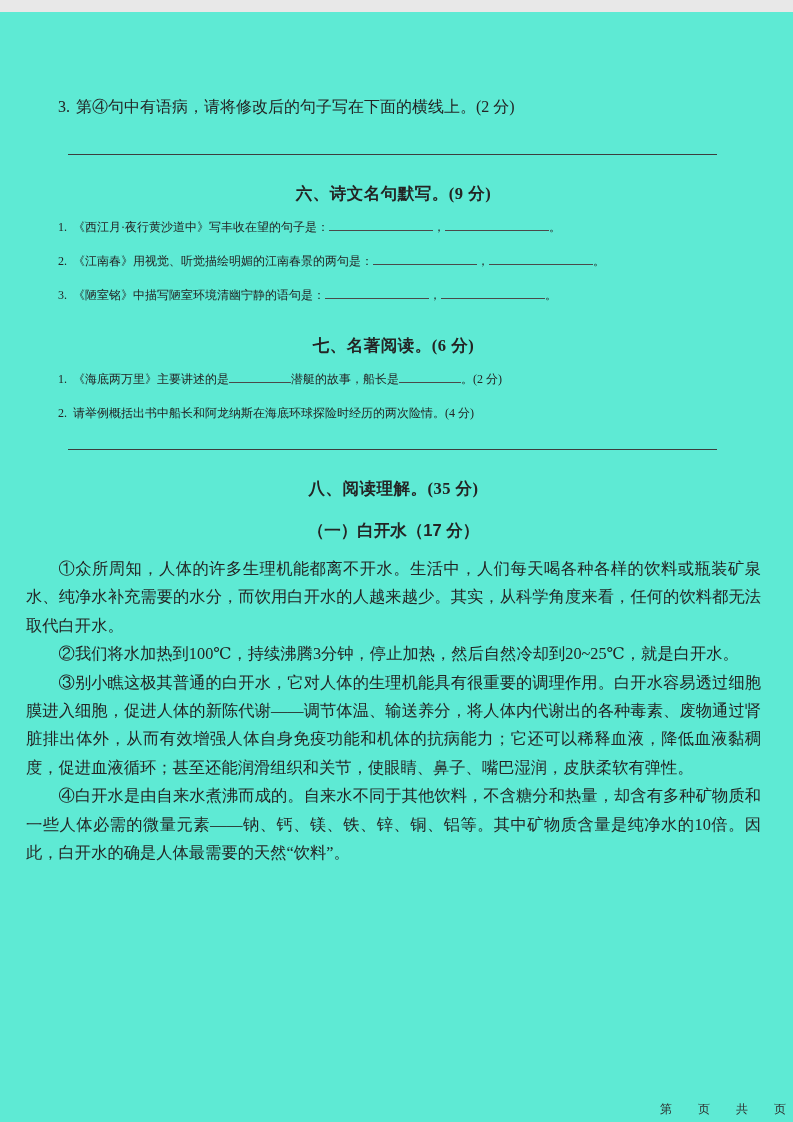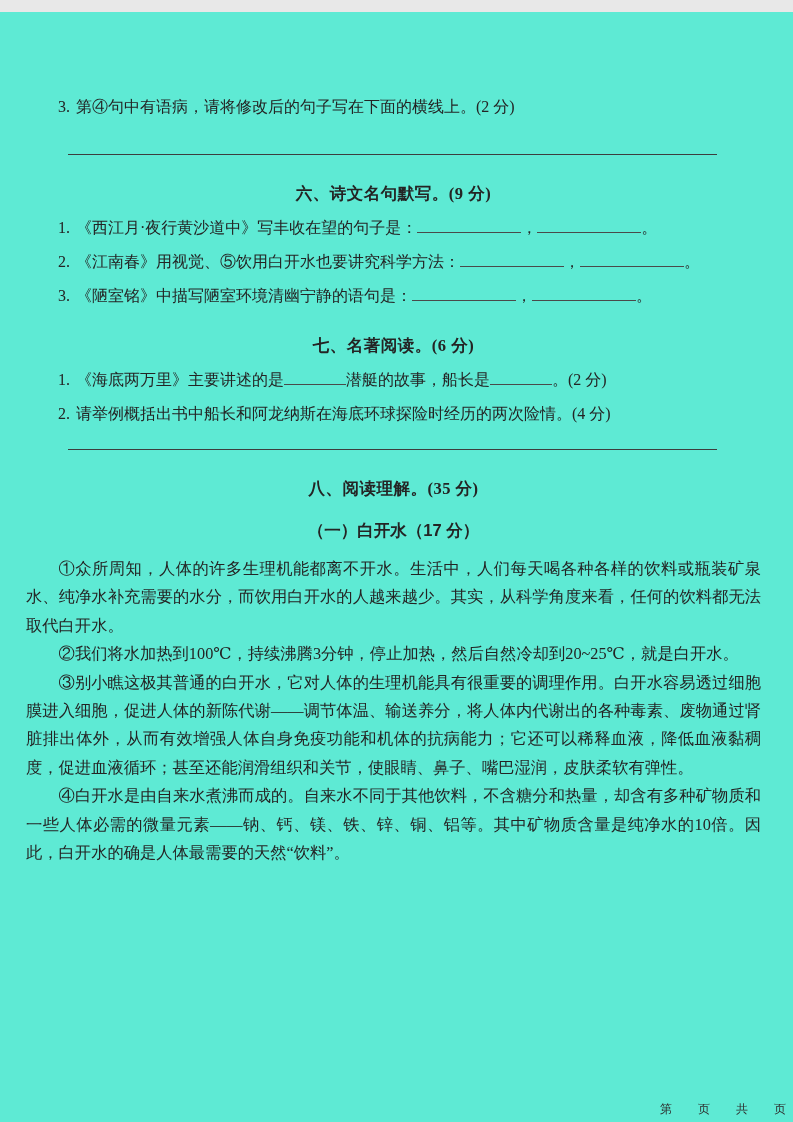--- a/index.html
+++ b/index.html
@@ -20,21 +20,21 @@
     height:0;border-bottom:1.6px solid #3d3d3d;
     margin:36px 44px 0 42px;
   }
   .answer-line.second{margin-top:24px;}
   .sec-header{
     font-family:"Liberation Sans","DejaVu Sans",sans-serif;
     font-weight:bold;font-size:16.5px;line-height:22px;
     margin-top:27px;letter-spacing:0.5px;text-align:center;
   }
   .sec-header .score{font-family:"Liberation Serif","DejaVu Serif",serif;font-weight:bold;}
-  .q-row{margin:11px 0 0 32px;font-size:16px;line-height:23px;}
+  .q-row{margin:11px 0 0 32px;font-size:12px;line-height:23px;}
   .blank{
     display:inline-block;width:104px;height:13px;
     border-bottom:1.2px solid #4a4a4a;vertical-align:baseline;
   }
   .blank.small{width:62px;}
   .passage-title{
     text-align:center;
     font-family:"Liberation Sans","DejaVu Sans",sans-serif;
     font-weight:bold;font-size:16.5px;
     margin:20px 0 13px 0;
@@ -58,21 +58,21 @@
   </div>
   <div class="answer-line"></div>
 
   <div class="sec-header">
     <span>六、诗文名句默写。</span><span class="score">(9 分)</span>
   </div>
   <p class="q-row">
     <span class="q-num">1.</span><span>《西江月·夜行黄沙道中》写丰收在望的句子是：</span><span class="blank"></span><span>，</span><span class="blank"></span><span>。</span>
   </p>
   <p class="q-row">
-    <span class="q-num">2.</span><span>《江南春》用视觉、⑤饮用白开水也要讲究科学方法：</span><span class="blank"></span><span>，</span><span class="blank"></span><span>。</span>
+    <span class="q-num">2.</span><span>《江南春》用视觉、听觉描绘明媚的江南春景的两句是：</span><span class="blank"></span><span>，</span><span class="blank"></span><span>。</span>
   </p>
   <p class="q-row">
     <span class="q-num">3.</span><span>《陋室铭》中描写陋室环境清幽宁静的语句是：</span><span class="blank"></span><span>，</span><span class="blank"></span><span>。</span>
   </p>
 
   <div class="sec-header">
     <span>七、名著阅读。</span><span class="score">(6 分)</span>
   </div>
   <p class="q-row">
     <span class="q-num">1.</span><span>《海底两万里》主要讲述的是</span><span class="blank small"></span><span>潜艇的故事，船长是</span><span class="blank small"></span><span>。</span><span>(2 分)</span>

